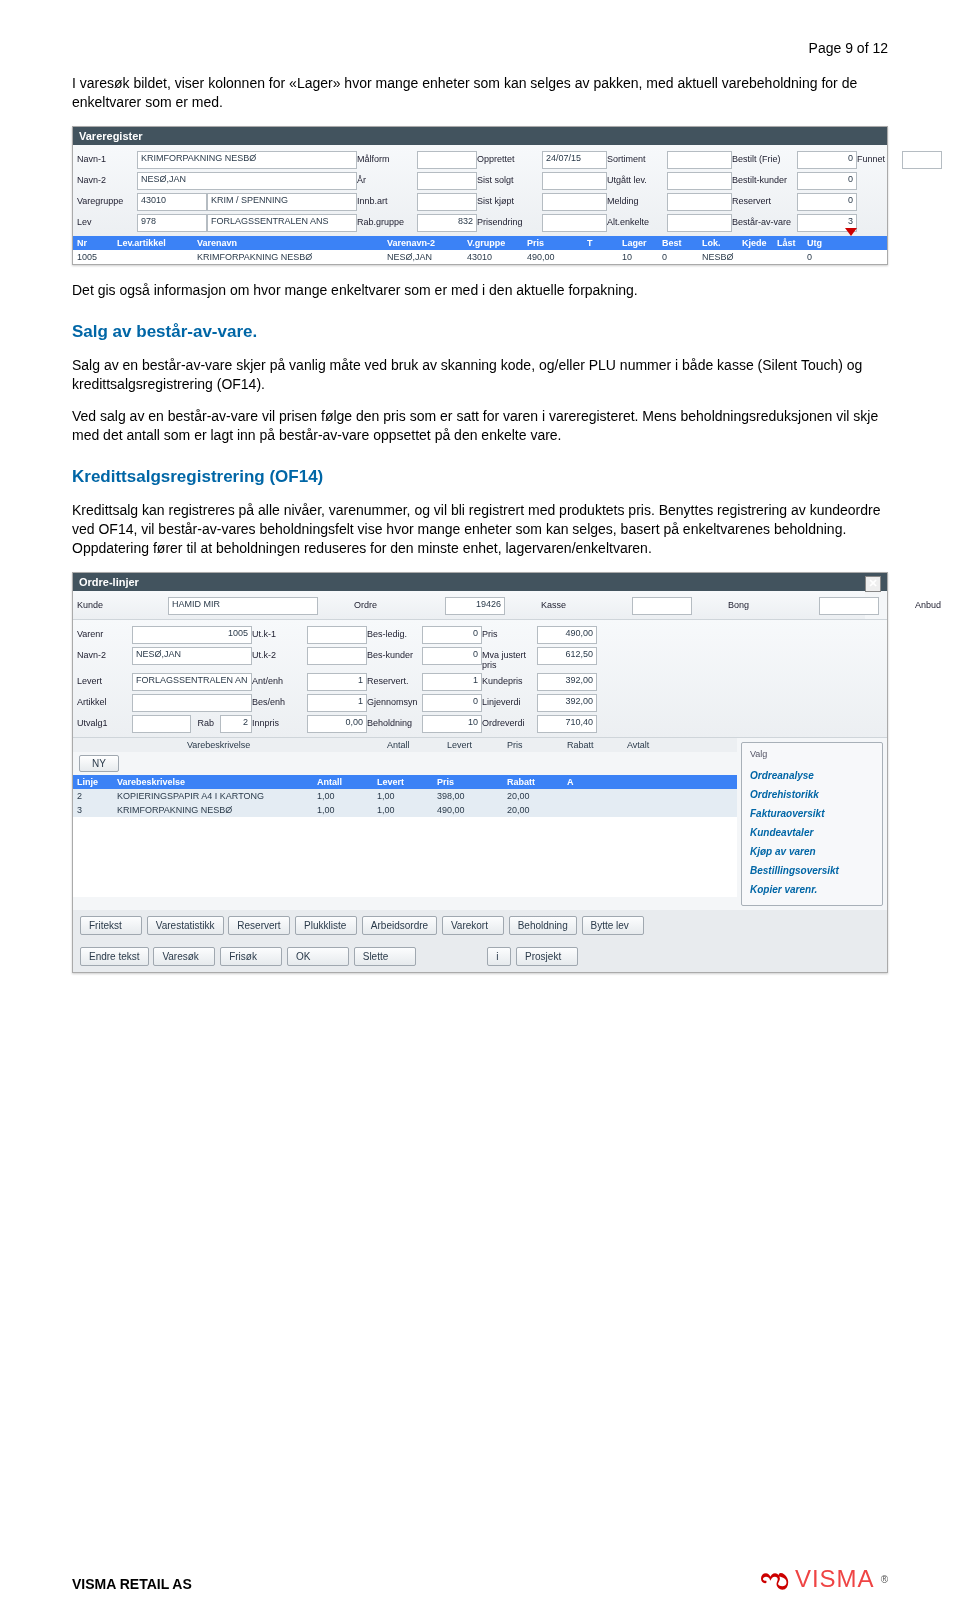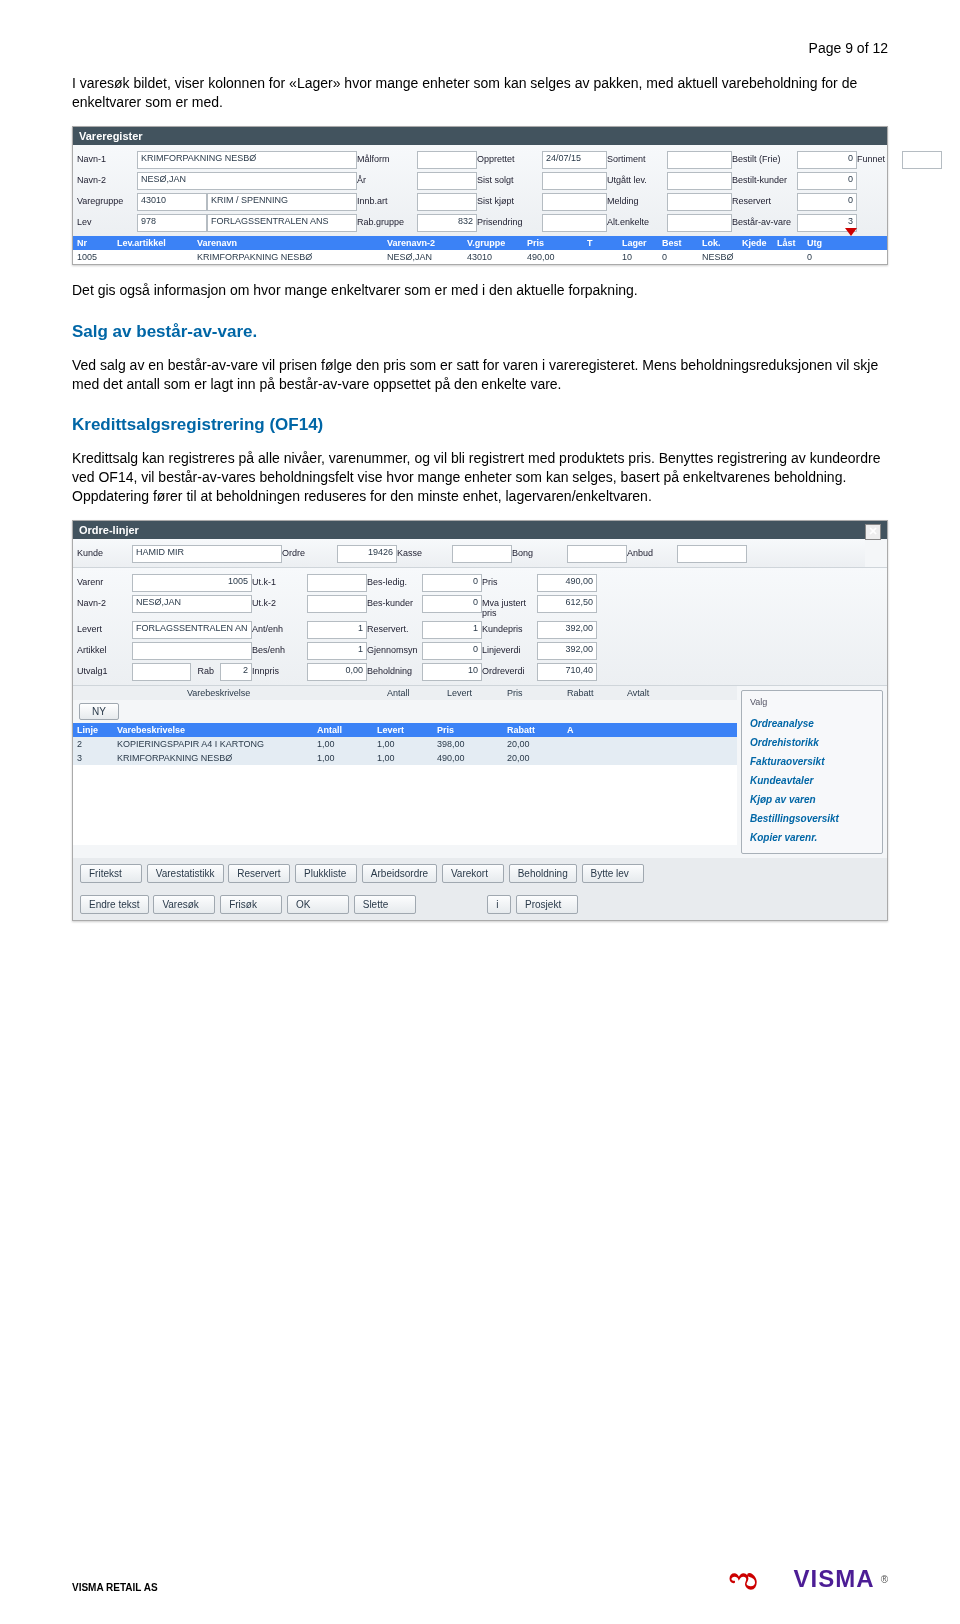--- a/index.html
+++ b/index.html
@@ -4,21 +4,21 @@
 <style>
   body { margin:0; font-family: Arial, Helvetica, sans-serif; font-size:14px; color:#000; width:960px; background:#fff; }
   .page { padding: 40px 72px 30px 72px; position:relative; min-height:1624px; box-sizing:border-box;}
   .page-header { text-align:right; font-size:14px; margin-bottom:18px; }
   .body-text { line-height:1.35; }
   h2.section { color:#0066a6; font-size:17px; font-weight:bold; margin:22px 0 4px 0; }
   .screenshot { margin:10px 0 16px 0; border:1px solid #aaa; box-shadow:0 1px 2px rgba(0,0,0,0.2); font-size:10px; color:#2a3a4a; background:#f4f6f8; }
   .bar-dark { background:#42535e; color:#fff; padding:3px 6px; font-weight:bold; font-size:11px; }
   .form-grid { display:grid; padding:6px 4px 4px 4px; background:linear-gradient(#f7f9fb,#eceff2); row-gap:3px; }
   .form-grid.s1 { grid-template-columns: 60px 70px 150px 60px 60px 65px 65px 60px 65px 65px 60px 45px 40px; }
-  .form-grid.s2a { grid-template-columns: 55px 150px 55px 60px 55px 60px 55px 60px 50px 70px 48px 60px; }
+  .form-grid.s2a { grid-template-columns: 55px 150px 55px 60px 55px 60px 55px 60px 50px 70px 48px 60px; gap: 36px; }
   .form-grid.s2b { grid-template-columns: 55px 120px 55px 60px 55px 60px 55px 60px 55px 60px; }
   .lbl { font-size:9px; padding-top:3px; color:#223; }
   .fld { background:#fff; border:1px solid #b5bcc2; height:14px; padding:1px 3px; font-size:9px; overflow:hidden; white-space:nowrap; }
   .fld.r { text-align:right; }
   .hdr-row { display:grid; background:#3b82f6; color:#fff; font-size:9px; font-weight:bold; }
   .hdr-row > div, .data-row > div { padding:2px 4px; white-space:nowrap; overflow:hidden; }
   .hdr-row.s1 { grid-template-columns: 40px 80px 190px 80px 60px 60px 35px 40px 40px 40px 35px 30px 30px; }
   .data-row { display:grid; background:#fff; font-size:9px; }
   .data-row.s1 { grid-template-columns: 40px 80px 190px 80px 60px 60px 35px 40px 40px 40px 35px 30px 30px; }
   .hdr-row.s2 { grid-template-columns: 40px 200px 60px 60px 70px 60px 20px; }
@@ -27,25 +27,25 @@
   .btn { display:inline-block; background:linear-gradient(#fcfdfe,#e6eaed); border:1px solid #a0a8b0; border-radius:2px; padding:3px 8px; font-size:10px; color:#2a3a4a; margin:2px 1px; text-align:left; min-width:62px; box-sizing:border-box; }
   .btn-row { padding:4px 6px; background:#e8ebee; }
   .sidebox { border:1px solid #a8b0b8; border-radius:2px; background:#f7f8fa; margin:4px; padding:6px 8px; font-size:10px; }
   .sidebox .title { font-size:9px; color:#556; margin-bottom:7px; }
   .sidebox .link { color:#0066a6; font-style:italic; font-size:10px; padding:4px 0; cursor:pointer;font-weight:bold; }
   .closebox { float:right; background:#eee; border:1px solid #888; width:14px; height:14px; text-align:center; line-height:13px; font-size:11px; }
   .mid-cols { display:flex; }
   .tbl-hdr-row { display:grid; grid-template-columns: 110px 200px 60px 60px 60px 60px 60px; background:#eceff2; font-size:9px; padding:2px 4px; }
   .nybtn { display:inline-block; background:linear-gradient(#fff,#e6eaed); border:1px solid #a0a8b0; border-radius:2px; padding:2px 12px; font-size:10px; margin:3px 6px;}
   .footer { position:absolute; bottom:30px; left:72px; right:72px; display:flex; justify-content:space-between; align-items:flex-end; }
-  .footer-text { font-size:10px; line-height:1.35; }
+  .footer-text { font-size:14px; line-height:1.35; }
   .footer-text .co { font-weight:bold; }
   .visma-logo { display:flex; align-items:center; gap:6px; }
   .visma-logo .swirl { font-size:30px; color:#c00; font-weight:bold; line-height:1; }
-  .visma-logo .name { font-size:24px; font-weight:bold; color:#4c1d95; letter-spacing:1px;margin-left:30px; }
+  .visma-logo .name { font-size:24px; font-weight:normal; color:#ef4444; letter-spacing:1px; }
   .visma-logo .reg { font-size:10px; color:#555; }
   .arrowline { position:relative; height:0; }
   .arrowline::after { content:""; position:absolute; right:30px; top:-8px; width:0; height:0; border-left:6px solid transparent; border-right:6px solid transparent; border-top:8px solid #c00; }
 </style>
 </head>
 <body>
 
 <div class="page">
   <div class="page-header">Page 9 of 12</div>
 
@@ -137,20 +137,21 @@
       <div>NESBØ</div>
         <div></div>
         <div></div>
       <div>0</div>
     </div>
   </div>
 
   <p class="body-text">Det gis også informasjon om hvor mange enkeltvarer som er med i den aktuelle forpakning.</p>
 
   <h2 class="section">Salg av består-av-vare.</h2>
+  <p class="body-text">Salg av en består-av-vare skjer på vanlig måte ved bruk av skanning kode, og/eller PLU nummer i både kasse (Silent Touch) og kredittsalgsregistrering (OF14).</p>
   <p class="body-text">Ved salg av en består-av-vare vil prisen følge den pris som er satt for varen i vareregisteret. Mens beholdningsreduksjonen vil skje med det antall som er lagt inn på består-av-vare oppsettet på den enkelte vare.</p>
 
   <h2 class="section">Kredittsalgsregistrering (OF14)</h2>
   <p class="body-text">Kredittsalg kan registreres på alle nivåer, varenummer, og vil bli registrert med produktets pris. Benyttes registrering av kundeordre ved OF14, vil består-av-vares beholdningsfelt vise hvor mange enheter som kan selges, basert på enkeltvarenes beholdning. Oppdatering fører til at beholdningen reduseres for den minste enhet, lagervaren/enkeltvaren.</p>
 
   <div class="screenshot">
     <div class="bar-dark">
       <span>Ordre-linjer</span>
       <span class="closebox">✕</span>
     </div>

